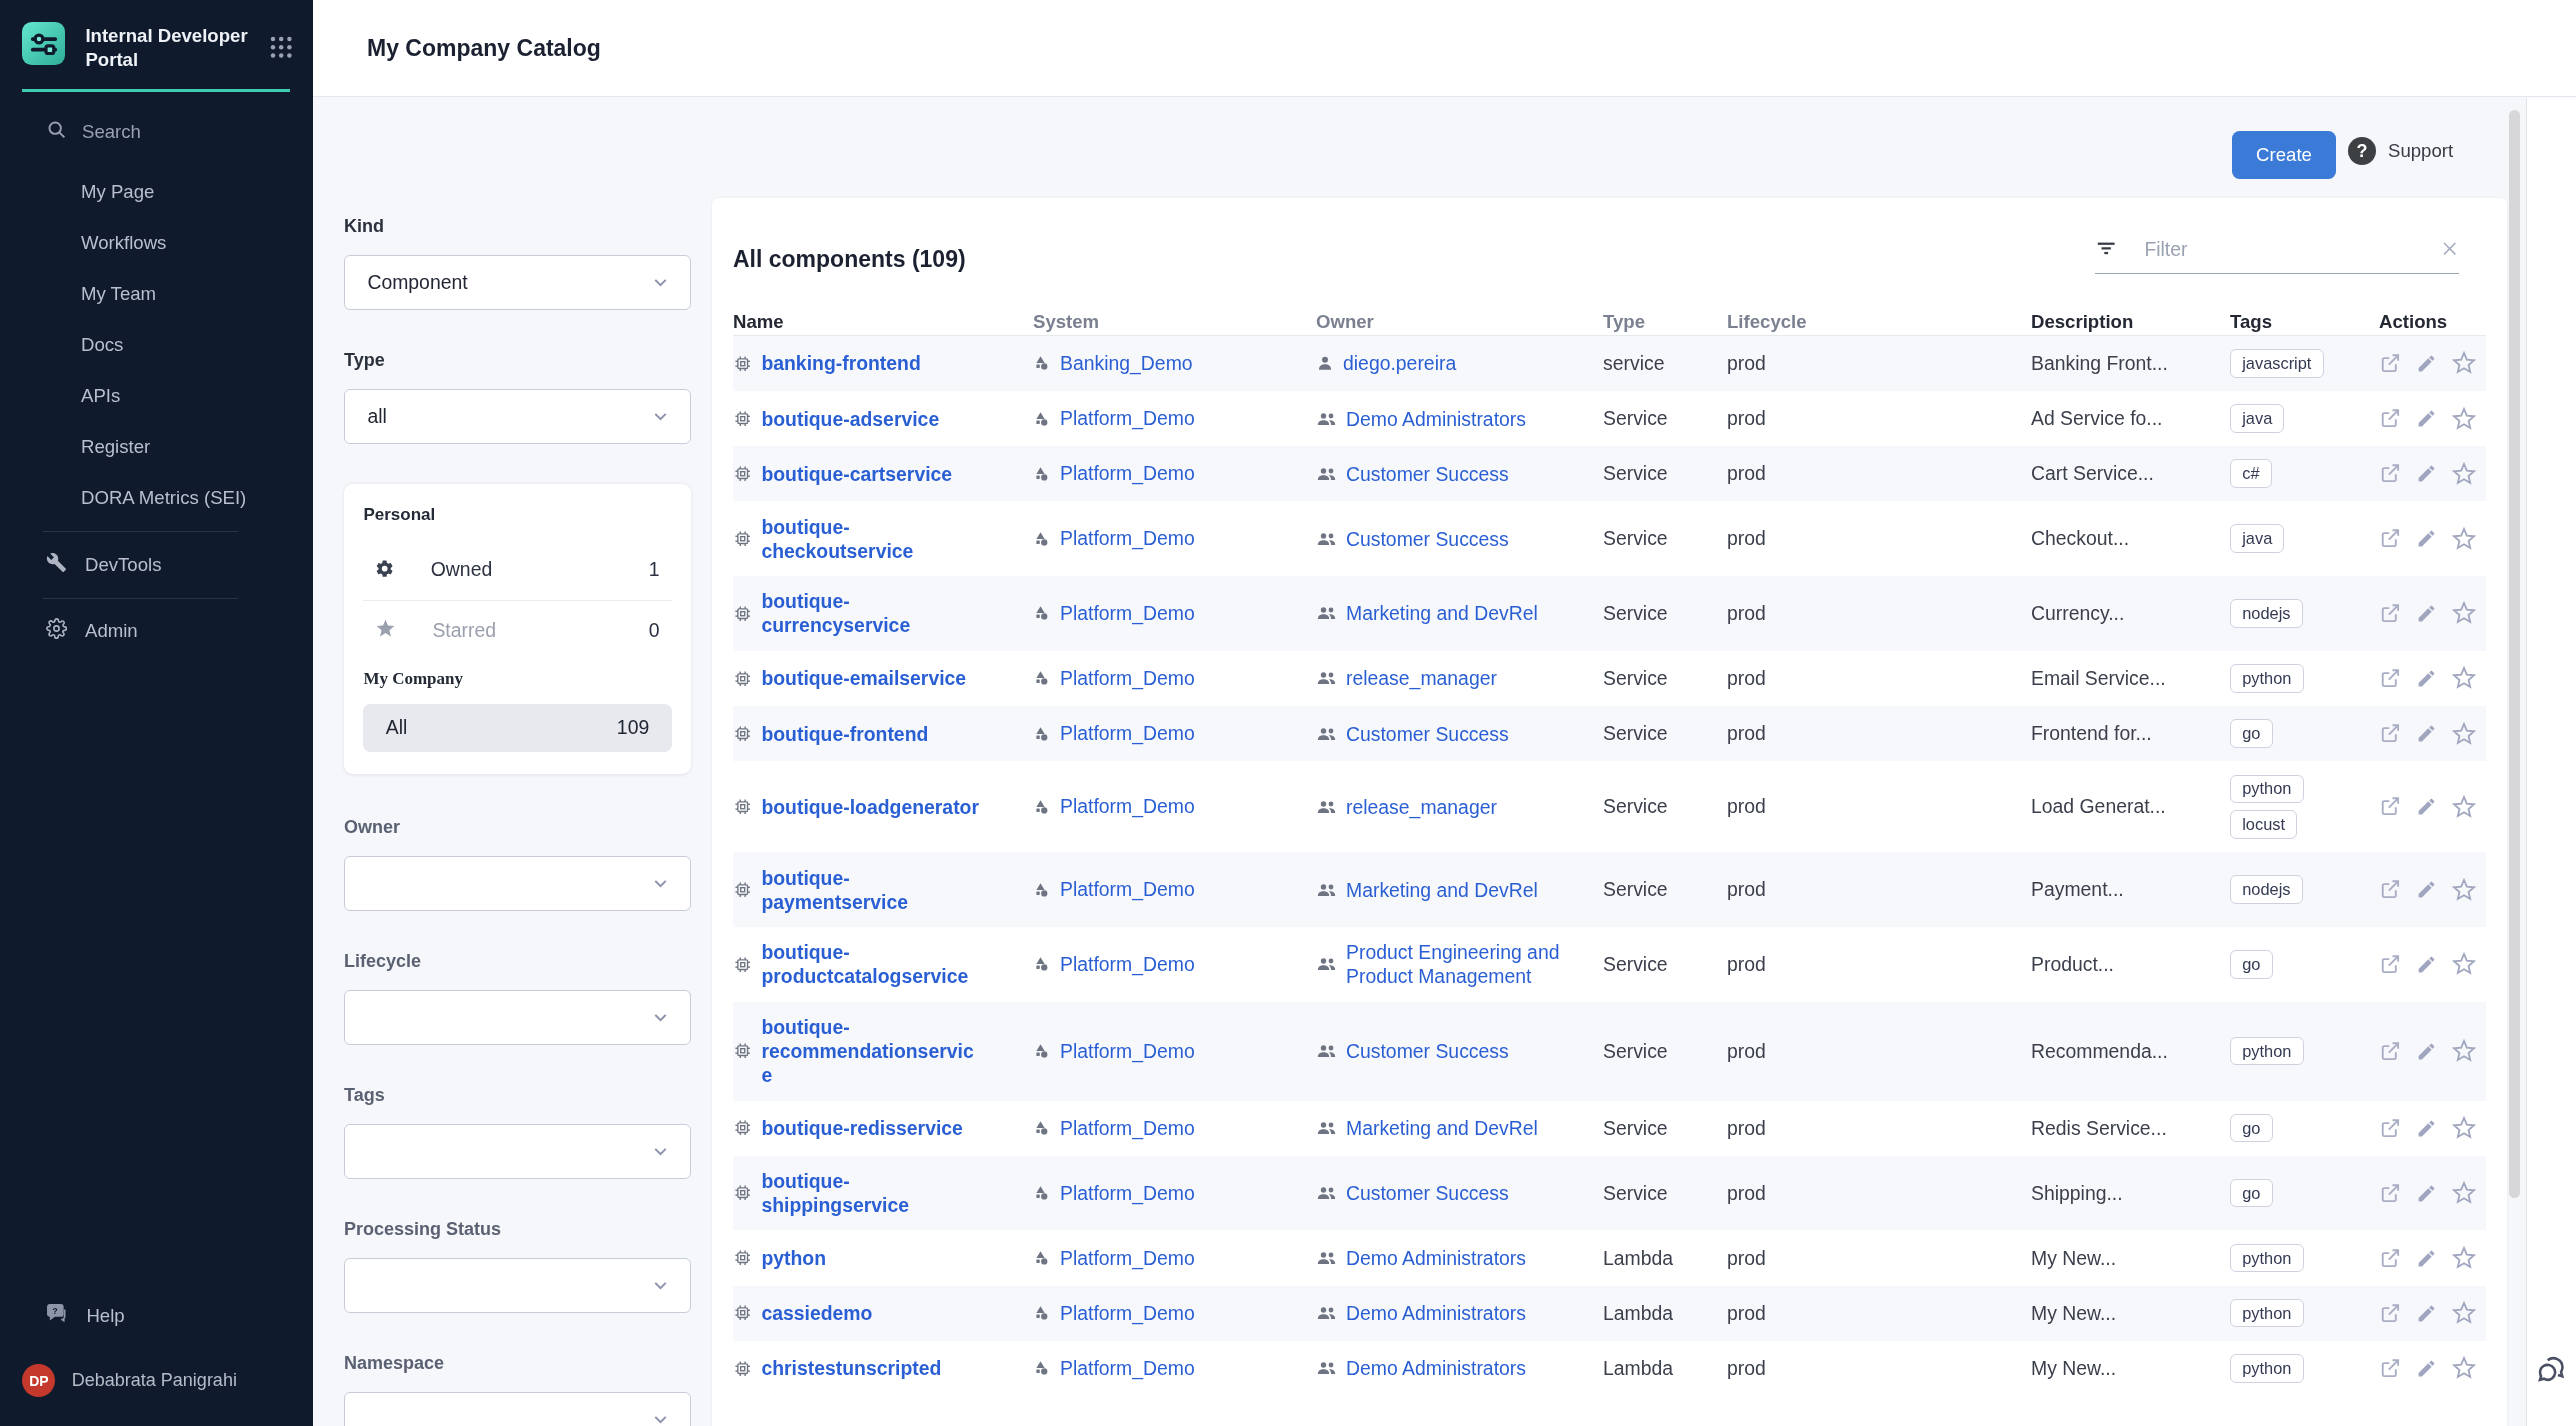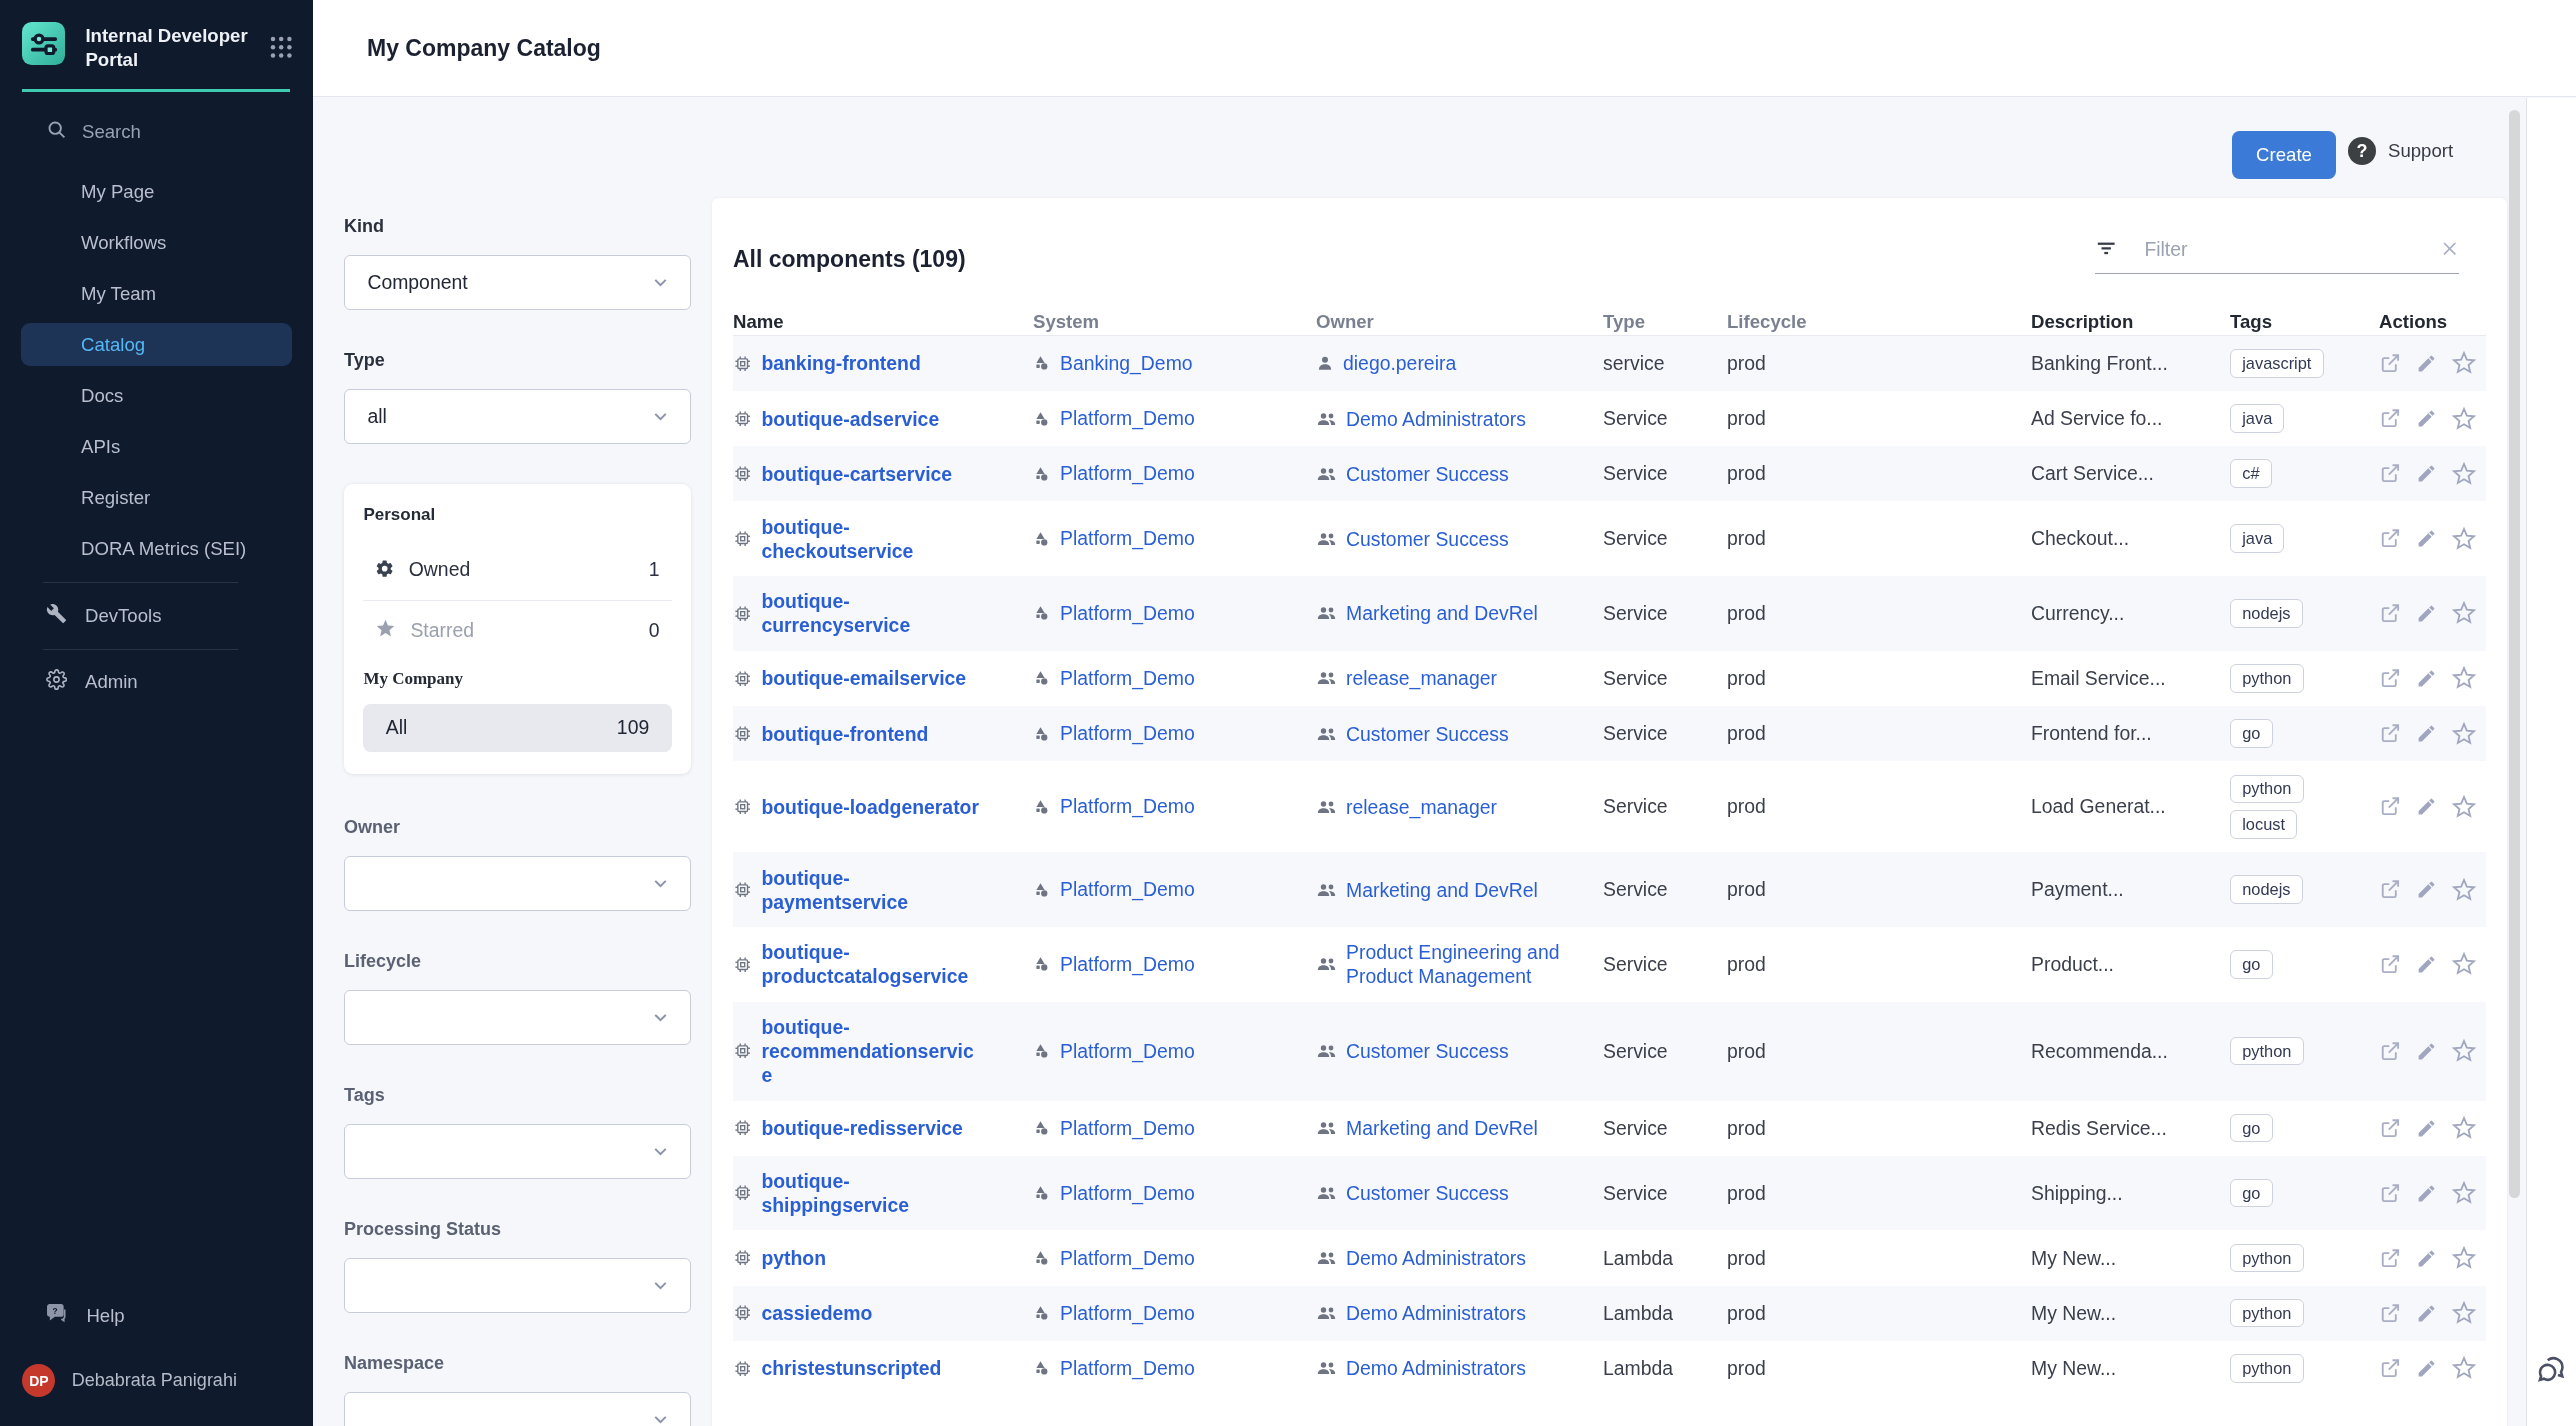--- a/index.html
+++ b/index.html
@@ -36,21 +36,21 @@
   .q-circle { width:28px; height:28px; border-radius:50%; background:#3c4043; color:#fff; font-size:18px; font-weight:700; display:flex; align-items:center; justify-content:center; }
   .support-label { font-size:18.6px; color:#363b46; }
 
   
   .filters { position:absolute; left:31px; top:118px; width:347px; }
   .f-label { font-size:18px; font-weight:700; color:#2a303c; margin-bottom:18px; }
   .f-label.gray { color:#5a6172; font-weight:600; }
   .select { height:55px; background:#fff; border:0.7px solid #c7ccd8; border-radius:6px; display:flex; align-items:center; justify-content:space-between; padding:0 19.4px 0 22.4px; margin-bottom:40px; cursor:pointer;gap:8px; }
   .select .val { font-size:19.4px; color:#222733; }
   .personal-card { background:#fff; border-radius:9px; box-shadow:0 0.7px 3.7px rgba(40,50,80,.10); padding:16.4px 19.4px 22.4px 19.4px; margin-bottom:43px; }
-  .pc-row { display:flex; align-items:center; gap:14px; height:60px; padding:0 12px; cursor:pointer; }
+  .pc-row { display:flex; align-items:center; gap:36px; height:60px; padding:0 12px; cursor:pointer; }
   .pc-row + .pc-row { border-top:0.7px solid #e9ebf0; }
   .pc-label { flex:1; font-size:19.4px; color:#2b3140; }
   .pc-label.muted { color:#9aa0ad; }
   .pc-count { font-size:19.4px; color:#2b3140; }
   .pc-section { font-size:17px; font-weight:700; color:#242a36; margin:4.5px 0 15px 0; }
   .all-pill { background:#e7e9ee; border-radius:7.5px; height:48px; display:flex; align-items:center; justify-content:space-between; padding:0 22.4px; font-size:19.4px; color:#202634; cursor:pointer; }
 
   
   .card { position:absolute; left:399px; top:100px; width:1795px; height:1416px; background:#fff; border-radius:6px; box-shadow:0 0.7px 3px rgba(40,50,80,.08); padding:0 21px; }
   .card-top { display:flex; align-items:flex-start; justify-content:space-between; padding:39px 27px 0 0; }
@@ -126,25 +126,20 @@
   <div class="sb-items">
     <div class="sb-item">
         <span>My Page</span>
       </div>
     <div class="sb-item">
         <span>Workflows</span>
       </div>
     <div class="sb-item">
         <span>My Team</span>
       </div>
-    <div class="sb-item active-wrap">
-      <div class="pill">
-          <span>Catalog</span>
-        </div>
-    </div>
     <div class="sb-item">
         <span>Docs</span>
       </div>
     <div class="sb-item">
         <span>APIs</span>
       </div>
     <div class="sb-item">
         <span>Register</span>
       </div>
     <div class="sb-item">

